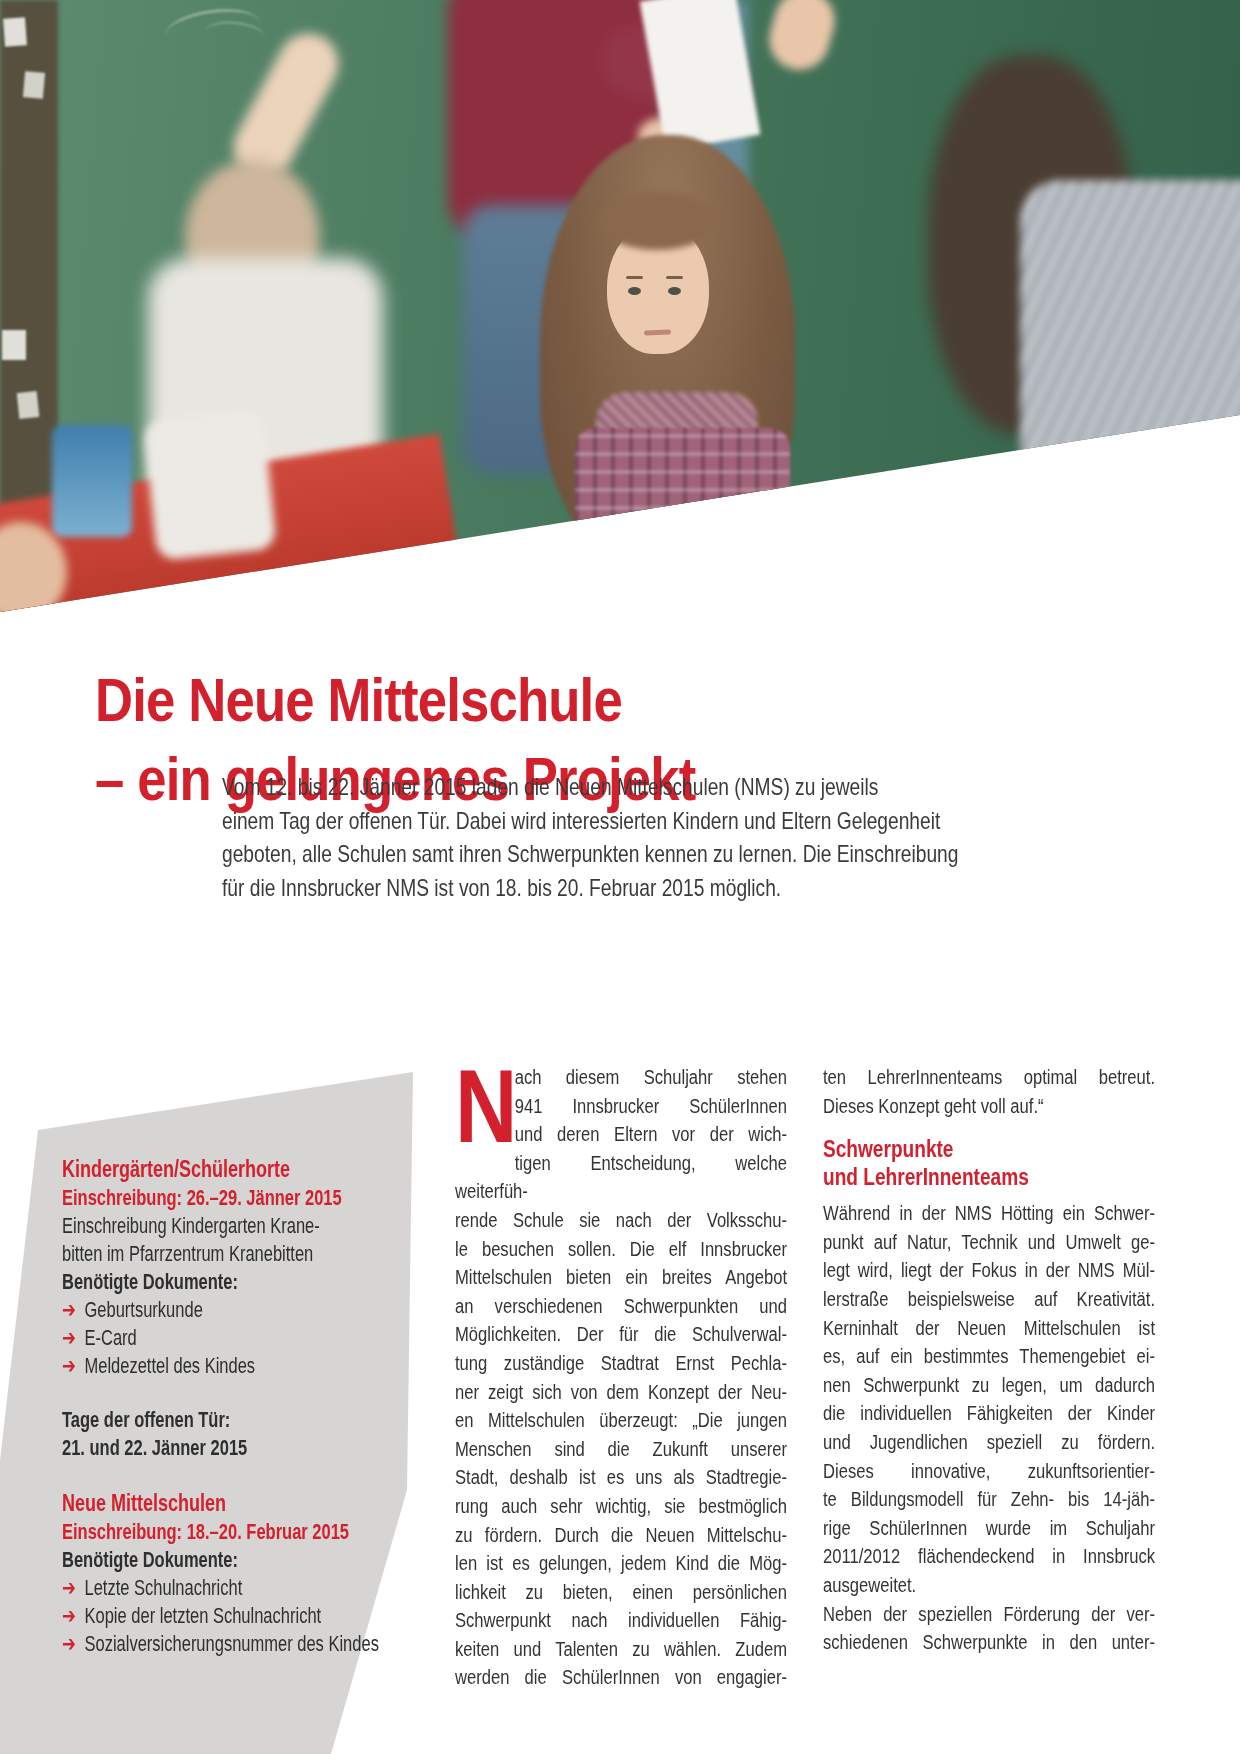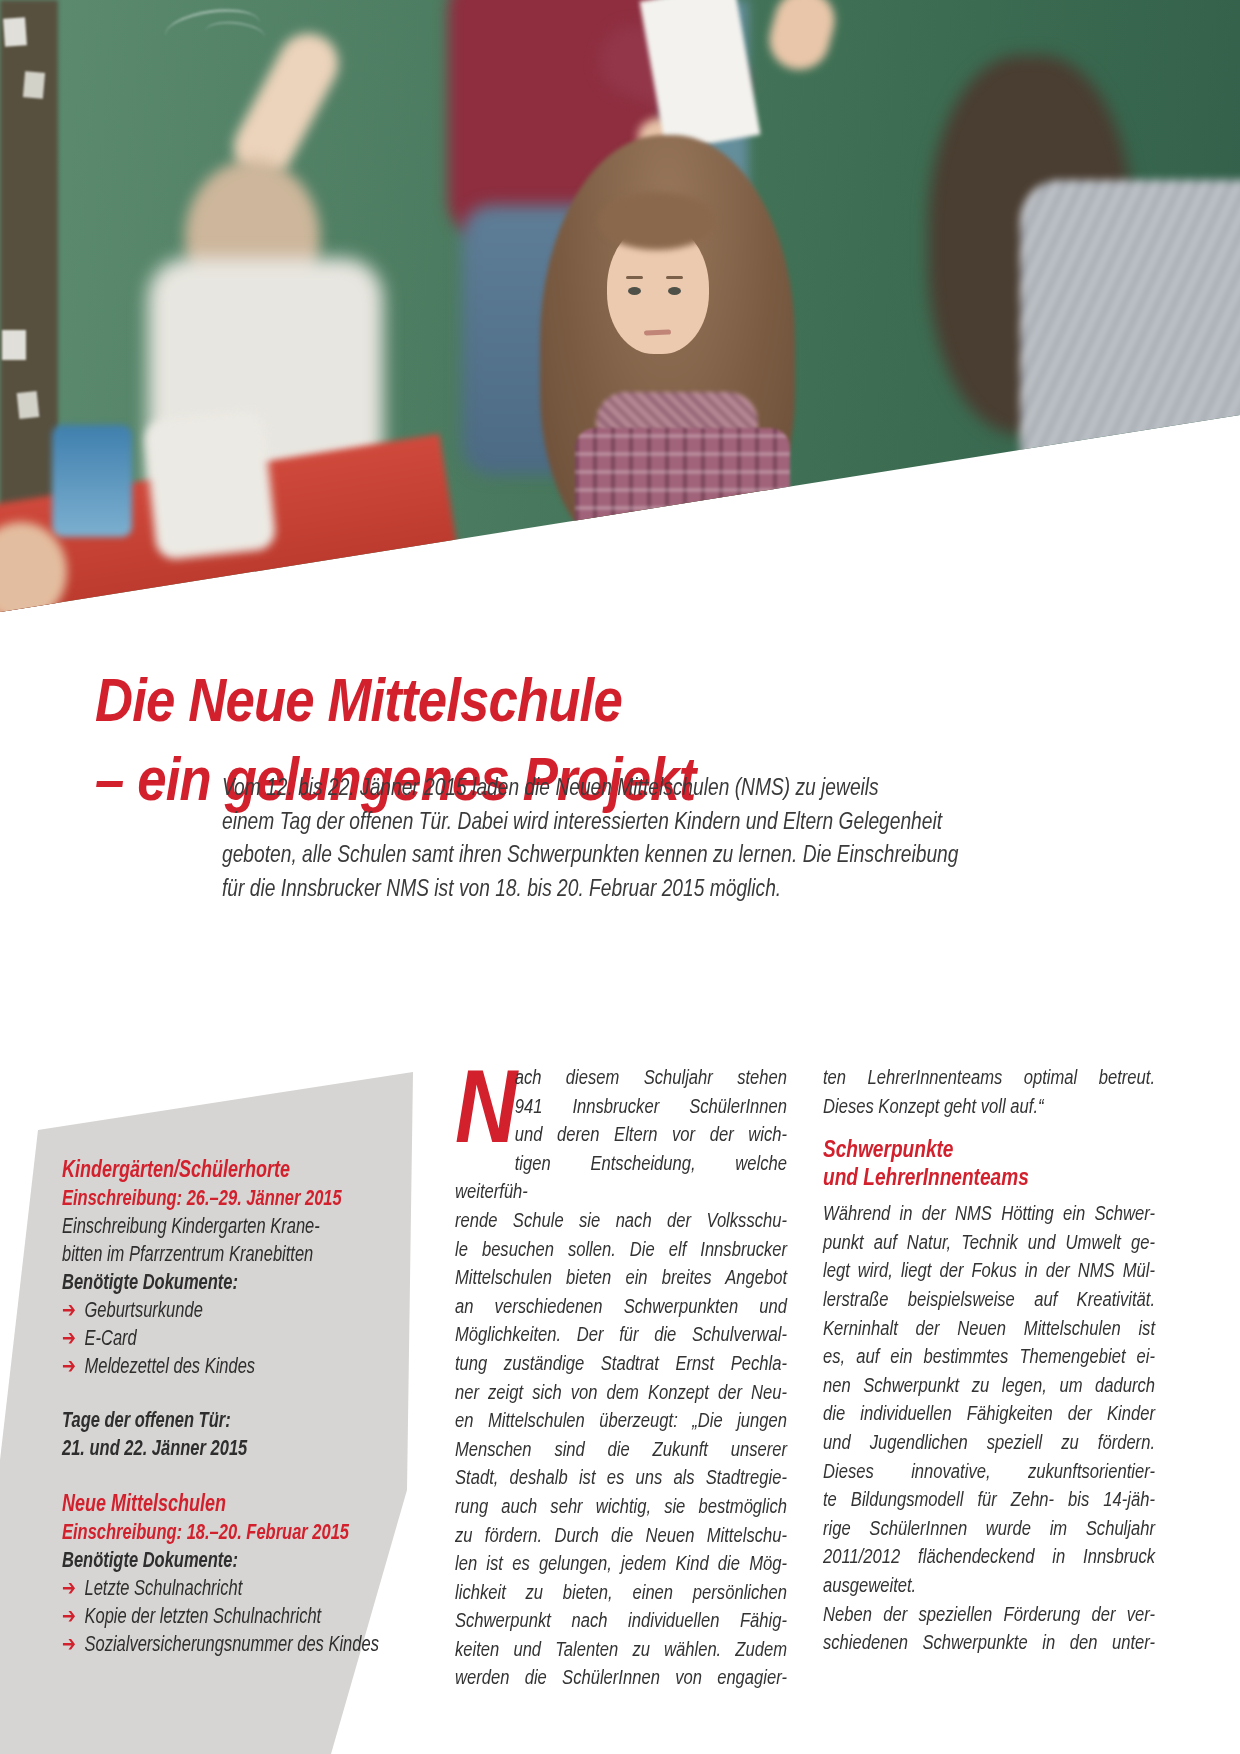--- a/index.html
+++ b/index.html
@@ -1,19 +1,19 @@
 <!DOCTYPE html>
 <html style="--accent: #d3202d; --boxgray: #d7d5d3;"><head>
 <meta charset="utf-8">
 <title>Innsbruck Informiert – Seite 18</title>
 <style>
   :root{ --accent:#d3202d; --boxgray:#d7d5d3; }
   html,body{margin:0;padding:0;background:#ffffff;}
   .page{position:relative;width:1240px;height:1754px;overflow:hidden;background:#fff;
-        font-family:"Liberation Sans",sans-serif;font-style:italic;}
+        font-family:"Liberation Sans",sans-serif;}
 
   
   .hero{position:absolute;left:0;top:0;width:1240px;height:615px;
         clip-path:polygon(0 0,1240px 0,1240px 415px,0 612px);
         background:linear-gradient(95deg,#5d8c70 0%,#4a7a5f 40%,#3d6e53 70%,#33604a 100%);
         overflow:hidden;}
   .sh{position:absolute;}
 
   
   .headline{position:absolute;left:95px;top:660px;transform:scaleX(.85);transform-origin:0 0;

